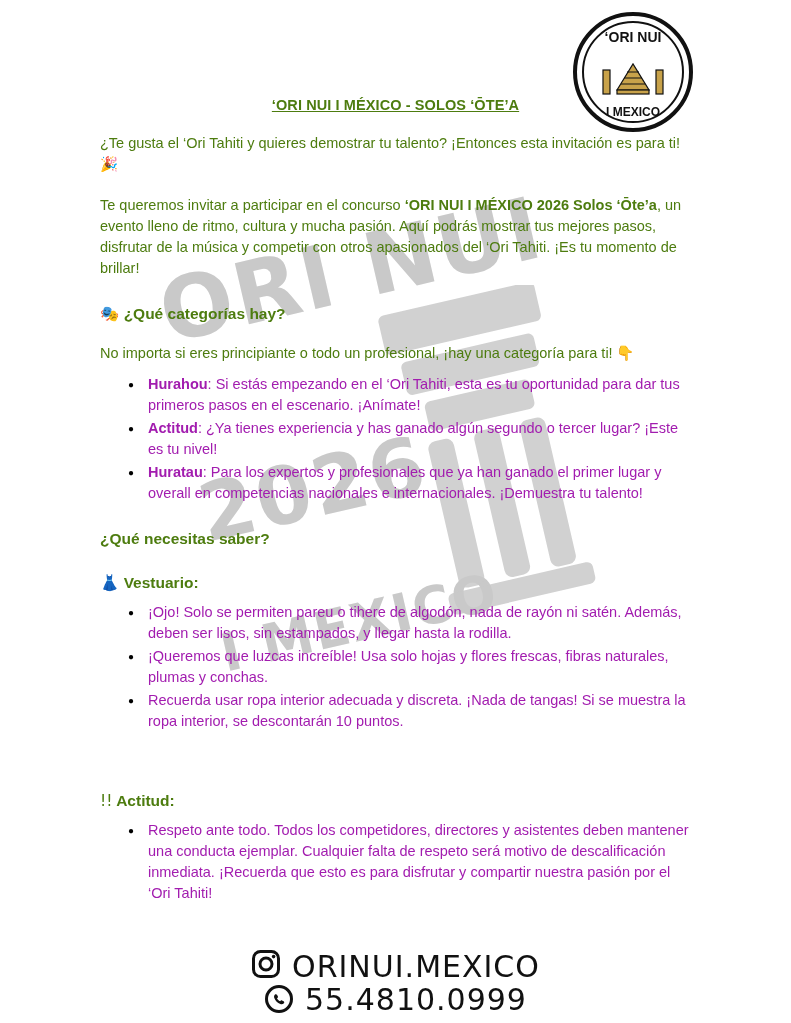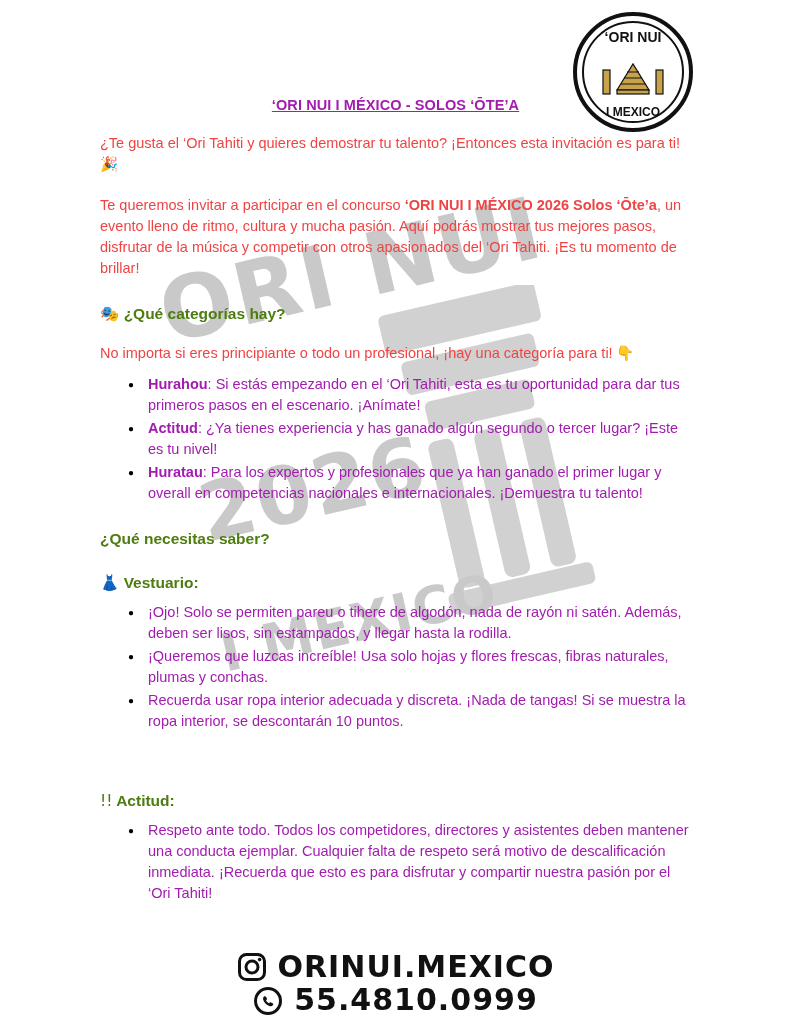--- a/index.html
+++ b/index.html
@@ -81,29 +81,29 @@
   .content {
     position: relative;
     z-index: 3;
     padding: 0 100px 0 100px;
   }
   .doc-title {
     text-align: center;
     font-weight: bold;
     font-size: 14.5px;
     text-decoration: underline;
-    color: #a21caf;
+    color: #4d7c0f;
     margin: 0;
     padding-top: 97px;
     letter-spacing: .1px;
   }
   p.para {
     font-size: 14.5px;
     line-height: 1.45;
-    color: #ef4444;
+    color: #4d7c0f;
     margin: 20px 0 0 0;
   }
   .h-section {
     font-size: 15.5px;
     font-weight: bold;
     color: #4d7c0f;
     margin: 26px 0 0 0;
   }
   .h-section .emoji {
     font-family: "DejaVu Sans", sans-serif;
@@ -138,25 +138,25 @@
   .footer {
     position: absolute;
     left: 0;
     right: 0;
     bottom: 6px;
     text-align: center;
     z-index: 6;
   }
   .footer-row {
     display: flex;
-    align-items: center;
+    align-items: flex-start;
     justify-content: center;
     gap: 11px;
     font-family: "DejaVu Sans", sans-serif;
-    font-weight: bold;
+    font-weight: normal;
     color: #111;
   }
   .footer-ig { font-size: 30px; letter-spacing: 1px; }
   .footer-wa { font-size: 30px; letter-spacing: 1px; margin-top: -2px; }
   .ico-svg { display: block; }
 </style>
 </head>
 <body>
 
 <div class="page">

